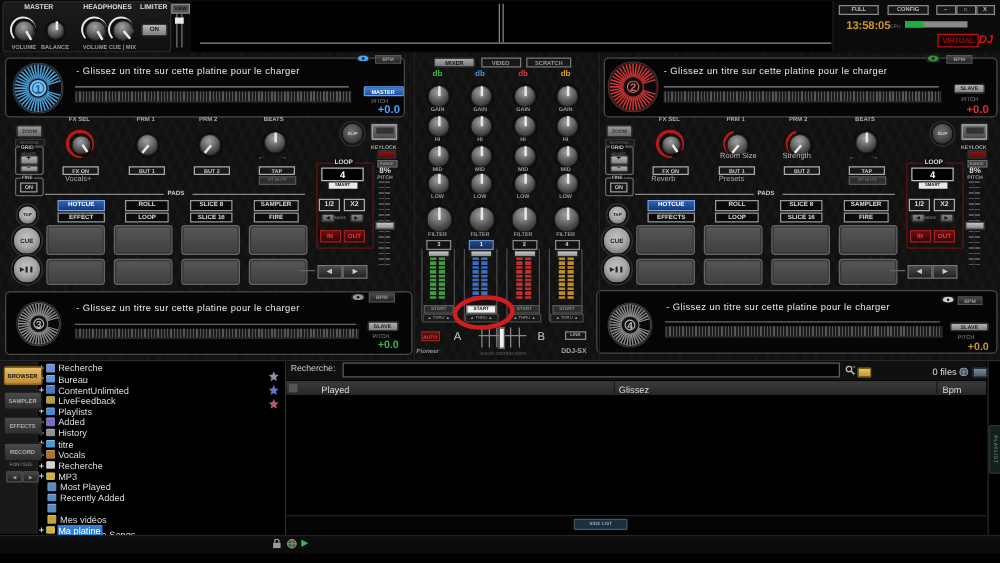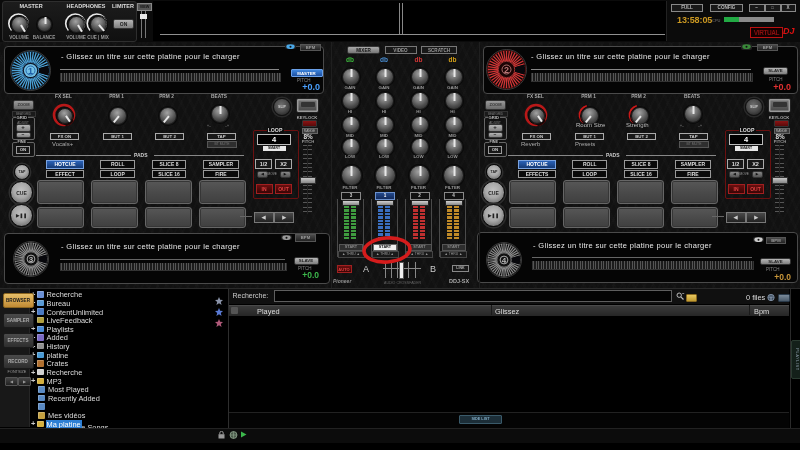--- a/index.html
+++ b/index.html
@@ -565,24 +565,24 @@
 <div class="abs" style="left:36.5px;top:325.6px;width:7px;height:6.5px;background:#4a8ad4;border-radius:1px;box-shadow:inset 0.5px 0.5px 0 rgba(255,255,255,.45);"></div>
 <div class="abs" style="left:45.5px;top:324.8px;font-size:7.4px;color:#ddd;padding:0 1px;white-space:nowrap;">Playlists</div>
 <div class="abs" style="left:31px;top:332.9px;font-size:7.5px;font-weight:bold;color:#ccc;">+</div>
 <div class="abs" style="left:36.5px;top:334.2px;width:7px;height:6.5px;background:#7a6ac4;border-radius:1px;box-shadow:inset 0.5px 0.5px 0 rgba(255,255,255,.45);"></div>
 <div class="abs" style="left:45.5px;top:333.4px;font-size:7.4px;color:#ddd;padding:0 1px;white-space:nowrap;">Added</div>
 <div class="abs" style="left:31px;top:341.6px;font-size:7.5px;font-weight:bold;color:#ccc;">+</div>
 <div class="abs" style="left:36.5px;top:342.9px;width:7px;height:6.5px;background:#909090;border-radius:1px;box-shadow:inset 0.5px 0.5px 0 rgba(255,255,255,.45);"></div>
 <div class="abs" style="left:45.5px;top:342.1px;font-size:7.4px;color:#ddd;padding:0 1px;white-space:nowrap;">History</div>
 <div class="abs" style="left:31px;top:350.2px;font-size:7.5px;font-weight:bold;color:#ccc;">+</div>
 <div class="abs" style="left:36.5px;top:351.6px;width:7px;height:6.5px;background:#4a9ad4;border-radius:1px;box-shadow:inset 0.5px 0.5px 0 rgba(255,255,255,.45);"></div>
-<div class="abs" style="left:45.5px;top:350.8px;font-size:7.4px;color:#ddd;padding:0 1px;white-space:nowrap;">platine</div>
+<div class="abs" style="left:45.5px;top:350.8px;font-size:7.4px;color:#ddd;padding:0 1px;white-space:nowrap;">titre</div>
 <div class="abs" style="left:31px;top:358.9px;font-size:7.5px;font-weight:bold;color:#ccc;">+</div>
 <div class="abs" style="left:36.5px;top:360.2px;width:7px;height:6.5px;background:#b07030;border-radius:1px;box-shadow:inset 0.5px 0.5px 0 rgba(255,255,255,.45);"></div>
-<div class="abs" style="left:45.5px;top:359.4px;font-size:7.4px;color:#ddd;padding:0 1px;white-space:nowrap;">Crates</div>
+<div class="abs" style="left:45.5px;top:359.4px;font-size:7.4px;color:#ddd;padding:0 1px;white-space:nowrap;">Vocals</div>
 <div class="abs" style="left:31px;top:367.6px;font-size:7.5px;font-weight:bold;color:#ccc;">+</div>
 <div class="abs" style="left:36.5px;top:368.9px;width:7px;height:6.5px;background:#d0d0d0;border-radius:1px;box-shadow:inset 0.5px 0.5px 0 rgba(255,255,255,.45);"></div>
 <div class="abs" style="left:45.5px;top:368.1px;font-size:7.4px;color:#ddd;padding:0 1px;white-space:nowrap;">Recherche</div>
 <div class="abs" style="left:31px;top:376.2px;font-size:7.5px;font-weight:bold;color:#ccc;">+</div>
 <div class="abs" style="left:36.5px;top:377.5px;width:7px;height:6.5px;background:#d4b040;border-radius:1px;box-shadow:inset 0.5px 0.5px 0 rgba(255,255,255,.45);"></div>
 <div class="abs" style="left:45.5px;top:376.7px;font-size:7.4px;color:#ddd;padding:0 1px;white-space:nowrap;">MP3</div>
 <div class="abs" style="left:38px;top:386.2px;width:7px;height:6.5px;background:#5a8ac4;border-radius:1px;box-shadow:inset 0.5px 0.5px 0 rgba(255,255,255,.45);"></div>
 <div class="abs" style="left:47px;top:385.4px;font-size:7.4px;color:#ddd;padding:0 1px;white-space:nowrap;">Most Played</div>
 <div class="abs" style="left:38px;top:394.8px;width:7px;height:6.5px;background:#5a8ac4;border-radius:1px;box-shadow:inset 0.5px 0.5px 0 rgba(255,255,255,.45);"></div>
 <div class="abs" style="left:47px;top:394.0px;font-size:7.4px;color:#ddd;padding:0 1px;white-space:nowrap;">Recently Added</div>

